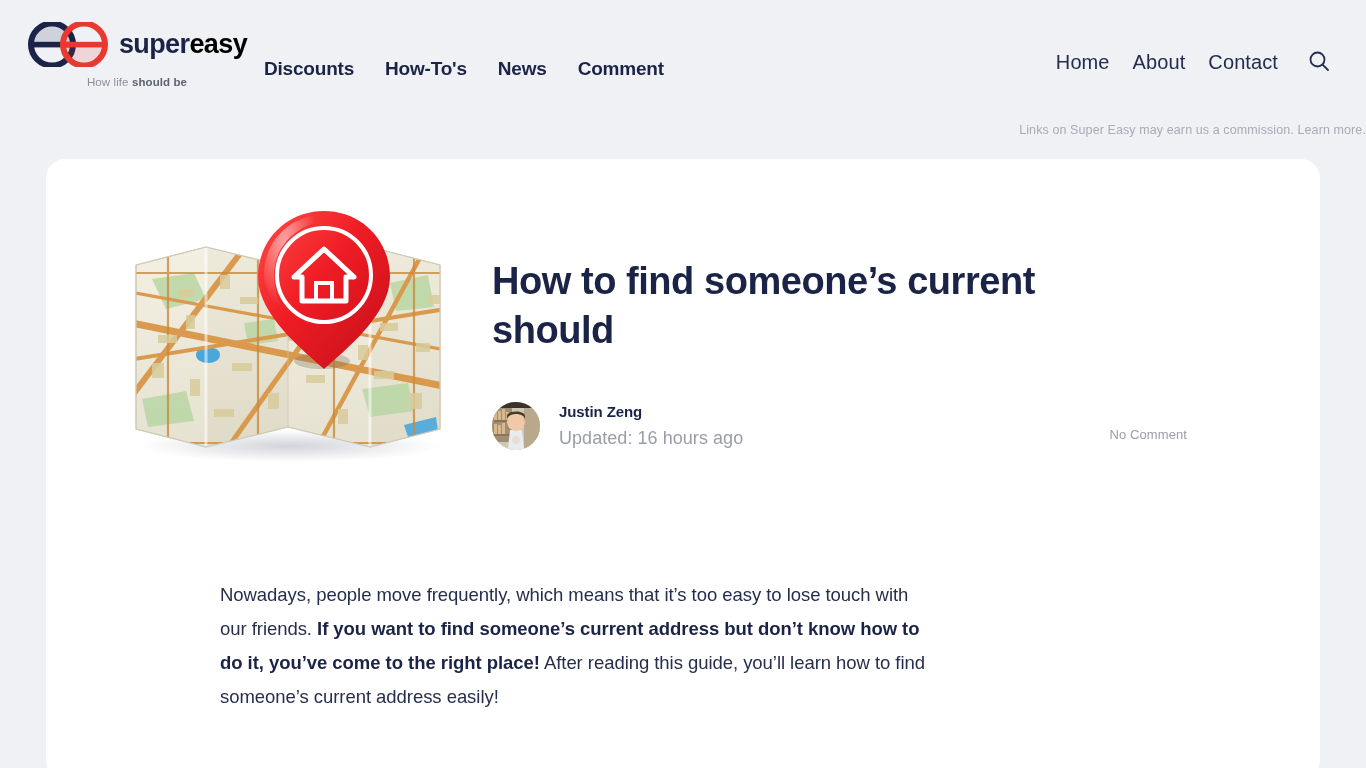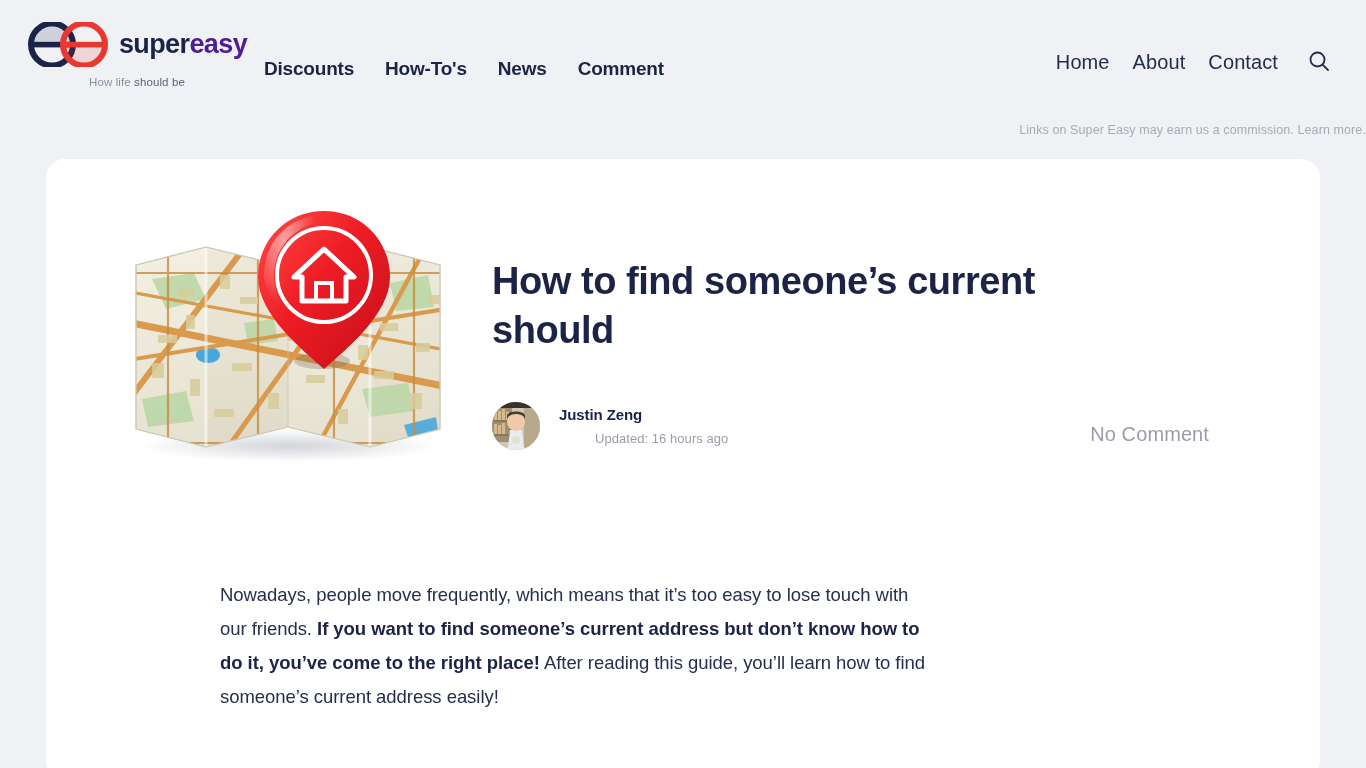--- a/index.html
+++ b/index.html
@@ -55,31 +55,31 @@
     letter-spacing: -0.6px;
   }
   .wordmark .w-super {
     font-size: 27px;
     font-weight: bold;
     color: #1b2447;
   }
   .wordmark .w-easy {
     font-size: 27px;
     font-weight: bold;
-    color: #4c1d95;
+    color: #000000;
   }
 
   .tagline {
     margin-top: 9px;
     font-size: 11.5px;
     color: #8b8f9c;
     letter-spacing: 0.1px;
     white-space: nowrap;
   }
-  .tagline b { color: #5d6273; font-weight: normal; }
+  .tagline b { color: #5d6273; font-weight: bold; }
 
   .nav-main {
     display: flex;
     align-items: center;
     gap: 31px;
     padding-top: 58px;
     margin-left: 32px;
   }
   .nav-main a {
     font-size: 19px;
@@ -185,32 +185,31 @@
   .avatar svg { display: block; }
 
   .byline-text { margin-left: 19px; }
   .author-name {
     font-size: 15px;
     font-weight: bold;
     color: #1b2447;
     letter-spacing: -0.1px;
   }
   .updated {
-    font-size: 13px;
+    font-size: 18px;
     color: #9a9da8;
     margin-top: 8px;
     letter-spacing: 0.05px;
-    margin-left: 36px;
   }
   .comment-count {
     margin-left: auto;
-    margin-right: 71px;
+    margin-right: 93px;
     align-self: center;
     margin-top: 16px;
-    font-size: 20px;
+    font-size: 13px;
     color: #9a9da8;
     letter-spacing: 0.1px;
     white-space: nowrap;
   }
 
   
   .article-body {
     padding: 0 60px 0 174px;
     margin-top: 115px;
   }

